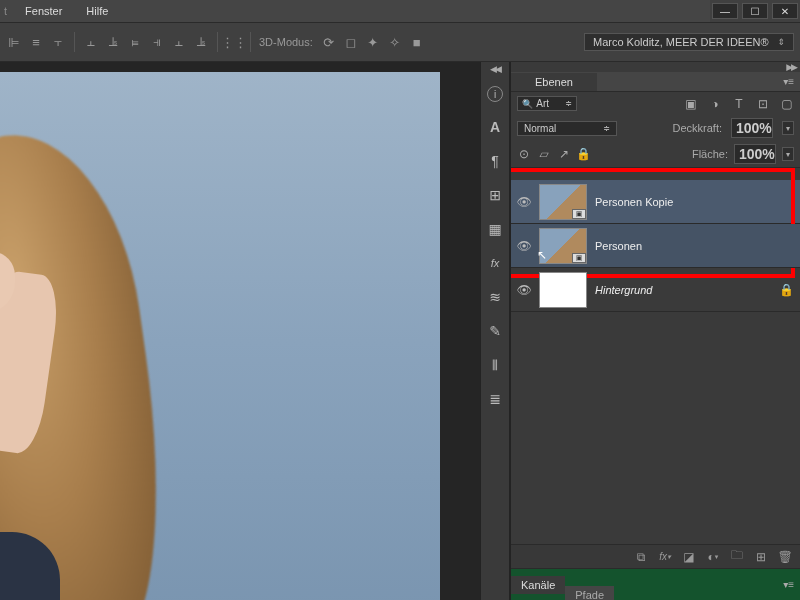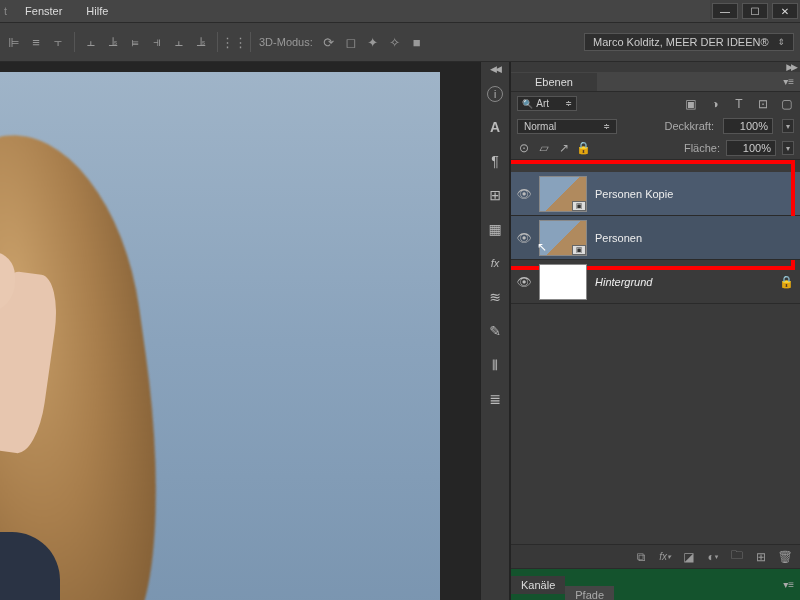--- a/index.html
+++ b/index.html
@@ -32,21 +32,21 @@
   .panel-tab { height: 20px; background: #454545; display: flex; align-items: center; border-bottom: 1px solid #2a2a2a; }
   .panel-tab span.tab { padding: 3px 24px; background: #3a3a3a; color: #ddd; }
   .panel-tab .menu-tri { margin-left: auto; padding-right: 6px; color: #aaa; font-size: 10px; }
   .panel-row { display: flex; align-items: center; padding: 4px 6px; gap: 6px; }
   .search-input { background: #2a2a2a; border: 1px solid #555; padding: 1px 4px; color: #ccc; width: 60px; display: flex; align-items: center; gap: 3px; font-size: 10px; }
   .row-icons { display: flex; gap: 10px; margin-left: auto; color: #aaa; }
   .row-icon { width: 14px; height: 14px; display: flex; align-items: center; justify-content: center; font-size: 12px; }
   .blend-row { display: flex; align-items: center; padding: 3px 6px; gap: 9px; }
   .blend-select { background: #2a2a2a; border: 1px solid #555; padding: 1px 6px; color: #ccc; width: 100px; display: flex; align-items: center; justify-content: space-between; font-size: 10px; }
   .opacity-label { margin-left: auto; color: #aaa; }
-  .opacity-val { background: #2a2a2a; border: 1px solid #555; padding: 1px 4px; color: #ccc; width: 50px; text-align: right; font-size: 11px; }
+  .opacity-val { background: #2a2a2a; border: 1px solid #555; padding: 1px 4px; color: #ccc; width: 42px; text-align: right; font-size: 14px; font-weight: bold; }
   .opacity-arrow { width: 12px; height: 14px; border: 1px solid #555; background: #2e2e2e; display: flex; align-items: center; justify-content: center; font-size: 8px; color: #aaa; }
   .lock-row { display: flex; align-items: center; padding: 3px 6px; gap: 6px; color: #aaa; border-bottom: 1px solid #2a2a2a; }
   .layers-list { flex: 1; position: relative; overflow: hidden; background: #3a3a3a; }
   .red-box { position: absolute; border: 4px solid #ff0000; pointer-events: none; }
   .layer { height: 44px; display: flex; align-items: center; gap: 8px; padding: 0 6px; border-bottom: 1px solid #2a2a2a; }
   .layer.sel { background: #4b5a6e; }
   .layer.sel2 { background: #455365; }
   .eye { width: 14px; height: 14px; color: #bbb; font-size: 12px; display: flex; align-items: center; justify-content: center; }
   .thumb { width: 48px; height: 36px; border: 1px solid #888; background: #fff; position: relative; overflow: hidden; display:flex; align-items:center; justify-content:center; }
   .thumb.ph { background: linear-gradient(135deg,#88a2bc 0 50%,#b08a5e 50% 100%); }

